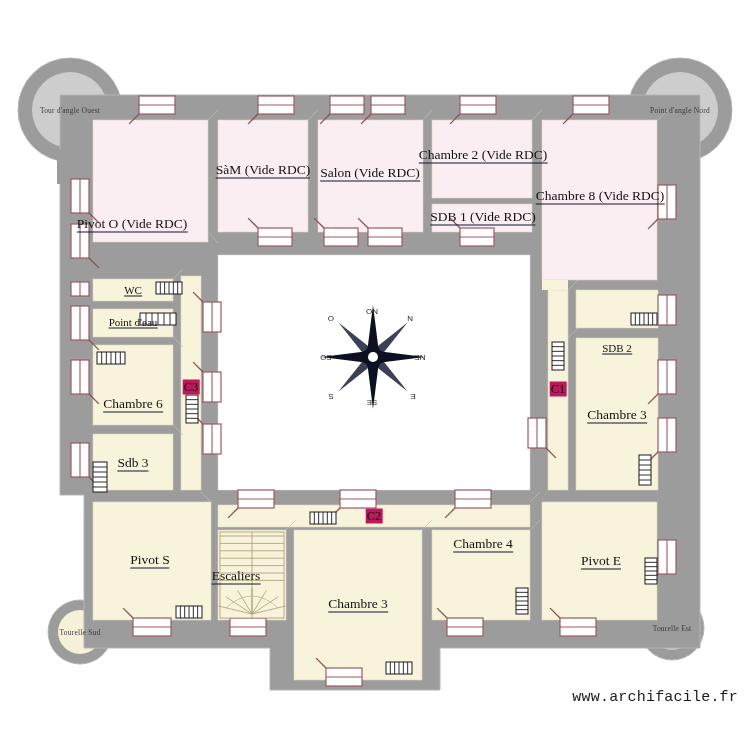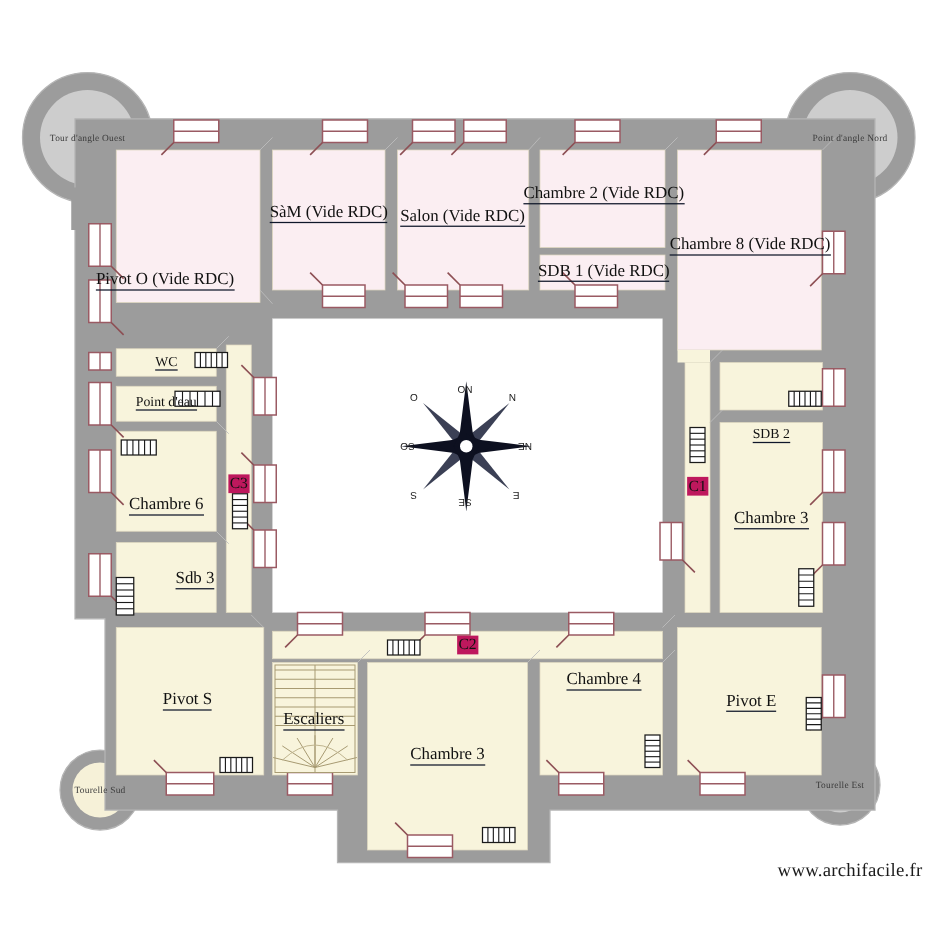--- a/index.html
+++ b/index.html
@@ -7,21 +7,21 @@
   body{width:750px;height:750px;overflow:hidden;font-family:"Liberation Serif",serif;}
   #plan{position:relative;width:750px;height:750px;background:#fff;}
   svg{position:absolute;left:0;top:0;}
   .lbl{position:absolute;font-family:"Liberation Serif",serif;color:#111;
        white-space:nowrap;transform:translate(-50%,-50%);pointer-events:none;}
   .lbl.room{font-size:13.5px;}
   .lbl.small{font-size:11px;}
   .lbl.tower{font-size:7.5px;color:#3a3a3a;letter-spacing:.2px;}
   .lbl.corridor{font-size:12.5px;background:#be185d;padding:0 1px;}
   .lbl.compass{font-size:8px;color:#222;font-family:"Liberation Sans",sans-serif;}
-  .site{position:absolute;right:12px;bottom:44px;font-family:Liberation Serif, serif;
+  .site{position:absolute;right:12px;bottom:44px;font-family:Liberation Mono, monospace;
         font-size:15px;color:#1b1b1b;letter-spacing:.2px;}
   .underline{border-bottom:1px solid #0f172a;}
 </style>
 </head>
 <body>
 
 <div id="plan">
 
   <svg id="svg" width="750" height="750">
       <g>
@@ -398,28 +398,28 @@
   <div id="labels">
       <div class="lbl room underline" style="left: 132px; top: 196px; margin-top: 28px;">Pivot O (Vide RDC)</div>
       <div class="lbl room underline" style="left: 263px; top: 170px;">SàM (Vide RDC)</div>
       <div class="lbl room underline" style="left: 370px; top: 173px;">Salon (Vide RDC)</div>
       <div class="lbl room underline" style="left: 483px; top: 155px;">Chambre 2 (Vide RDC)</div>
       <div class="lbl room underline" style="left: 483px; top: 217px;">SDB 1  (Vide RDC)</div>
       <div class="lbl room underline" style="left: 600px; top: 196px;">Chambre 8 (Vide RDC)</div>
       <div class="lbl small room underline" style="left: 133px; top: 290px; text-align: right;">WC</div>
       <div class="lbl small room underline" style="left: 133px; top: 322px;">Point d'eau</div>
       <div class="lbl room underline" style="left: 133px; top: 385px; margin-top: 19px;">Chambre 6</div>
-      <div class="lbl room underline" style="left: 133px; top: 463px; margin-left: 23px;">Sdb 3</div>
+      <div class="lbl room underline" style="left: 133px; top: 463px;">Sdb 3</div>
       <div class="lbl corridor" style="left: 191px; top: 387px;">C3</div>
       <div class="lbl corridor" style="left: 558px; top: 389px;">C1</div>
       <div class="lbl small room underline" style="left: 617px; top: 308px; margin-top: 40px;">SDB 2</div>
       <div class="lbl room underline" style="left: 617px; top: 415px;">Chambre 3</div>
       <div class="lbl corridor" style="left: 374px; top: 516px;">C2</div>
       <div class="lbl room underline" style="left: 150px; top: 560px;">Pivot S</div>
-      <div class="lbl room underline" style="left: 251px; top: 576px;">Escaliers</div>
+      <div class="lbl room underline" style="left: 236px; top: 576px;">Escaliers</div>
       <div class="lbl room underline" style="left: 358px; top: 604px;">Chambre 3</div>
       <div class="lbl room underline" style="left: 483px; top: 544px;">Chambre 4</div>
       <div class="lbl room underline" style="left: 601px; top: 561px; text-align: right;">Pivot E</div>
       <div class="lbl tower" style="left: 70px; top: 110px;">Tour d'angle Ouest</div>
       <div class="lbl tower" style="left: 680px; top: 110px;">Point d'angle Nord</div>
       <div class="lbl tower" style="left: 80px; top: 632px; text-align: center;">Tourelle Sud</div>
       <div class="lbl tower" style="left: 672px; top: 628px;">Tourelle Est</div>
       <div class="lbl compass" style="left: 331px; top: 318px; transform: translate(-50%, -50%) rotate(180deg);">O</div>
       <div class="lbl compass" style="left: 372px; top: 311px; transform: translate(-50%, -50%) rotate(180deg);">NO</div>
       <div class="lbl compass" style="left: 410px; top: 318px; transform: translate(-50%, -50%) rotate(180deg);">N</div>

